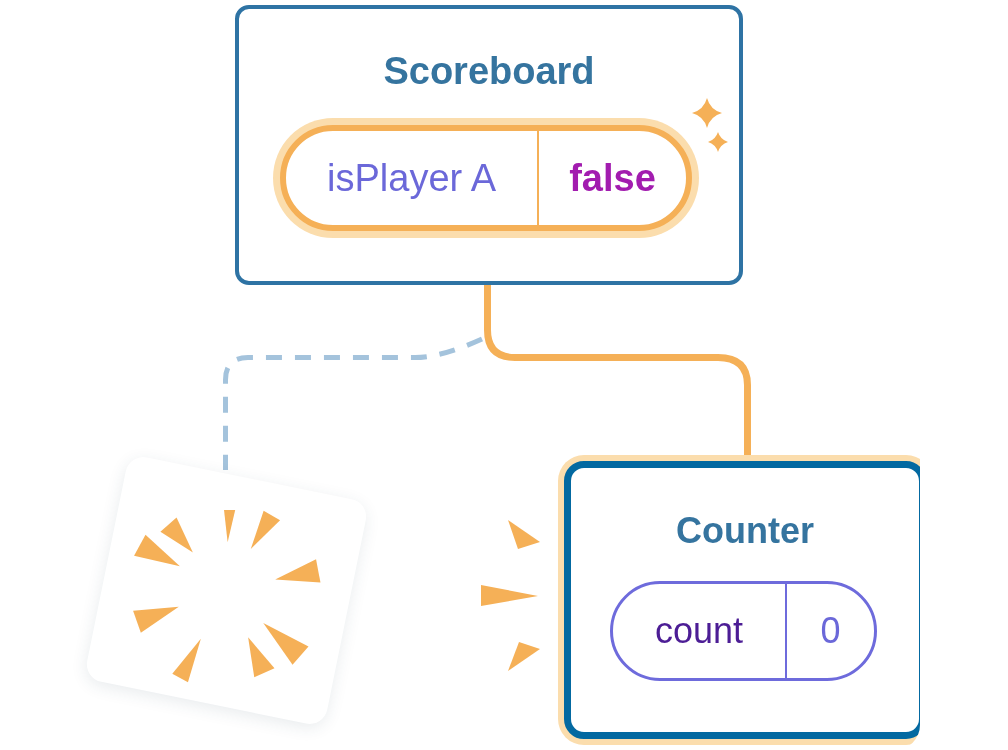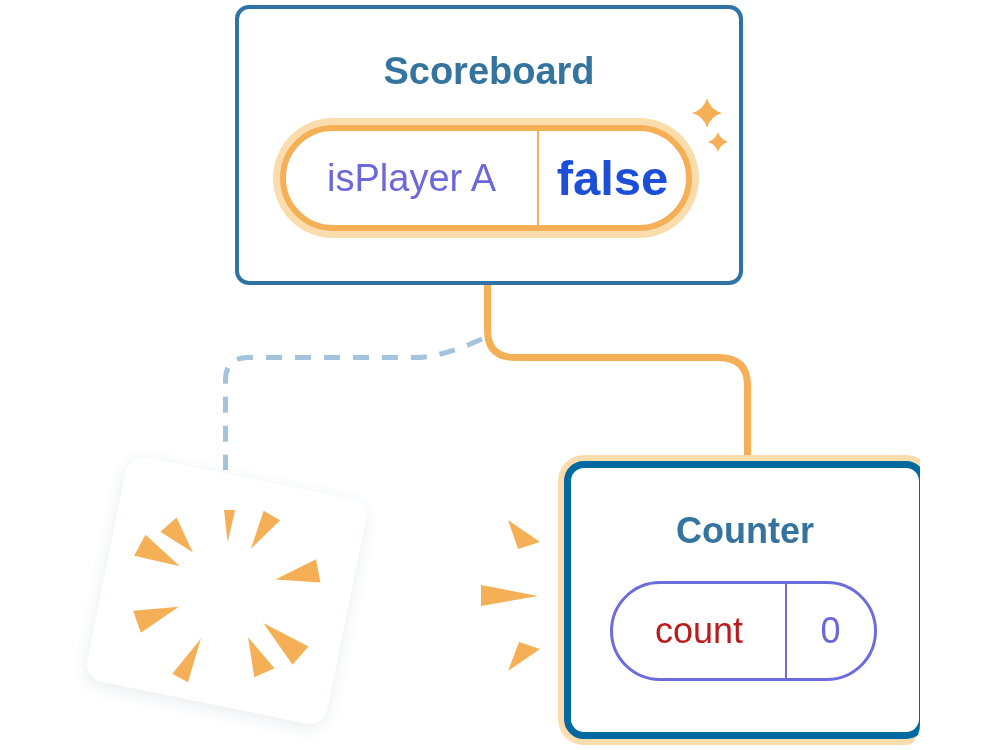--- a/index.html
+++ b/index.html
@@ -22,35 +22,35 @@
     box-sizing:border-box;overflow:hidden;justify-content:center;
   }
   .scoreboard .pill{
     left:41px;top:116px;width:412px;height:106px;
     border:6px solid #F5B057;border-radius:53px;
     box-shadow:0 0 0 7px #FBDDAD;
   }
   .pill-key,.pill-value{display:flex;align-items:center;justify-content:center;}
   .scoreboard .pill-key{width:251px;font-size:38px;color:#6B68D9;}
   .scoreboard .pill-divider{width:2px;background:#F5B057;}
-  .scoreboard .pill-value{flex:1;font-size:49px;font-weight:700;color:#1d4ed8;}
+  .scoreboard .pill-value{flex:1;font-size:38px;font-weight:700;color:#a21caf;}
   .sparkles{position:absolute;left:441px;top:86px;width:60px;height:66px;}
 
   
   .counter{
     left:564px;top:461px;width:362px;height:278px;
     border:7px solid #0369a1;border-radius:20px;
     box-shadow:0 0 0 6px #FBDDAD;
   }
   .counter .card-title{top:44px;font-size:36px;line-height:38px;}
   .counter .pill{
     left:39px;top:113px;width:267px;height:100px;
     border:3px solid #6E6BDC;border-radius:50px;
   }
-  .counter .pill-key{width:172px;font-size:36px;color:#b91c1c;}
+  .counter .pill-key{width:172px;font-size:36px;color:#4c1d95;}
   .counter .pill-divider{width:2px;background:#6E6BDC;}
   .counter .pill-value{flex:1;font-size:36px;color:#6B68D9;}
 
   
   .removed-card{
     position:absolute;left:104px;top:476px;width:245px;height:229px;
     background:#ffffff;border-radius:18px;transform:rotate(11.5deg);
     box-shadow:0 4px 16px rgba(40,70,90,0.10);
   }
   .removed-card svg{position:absolute;left:0;top:0;}

